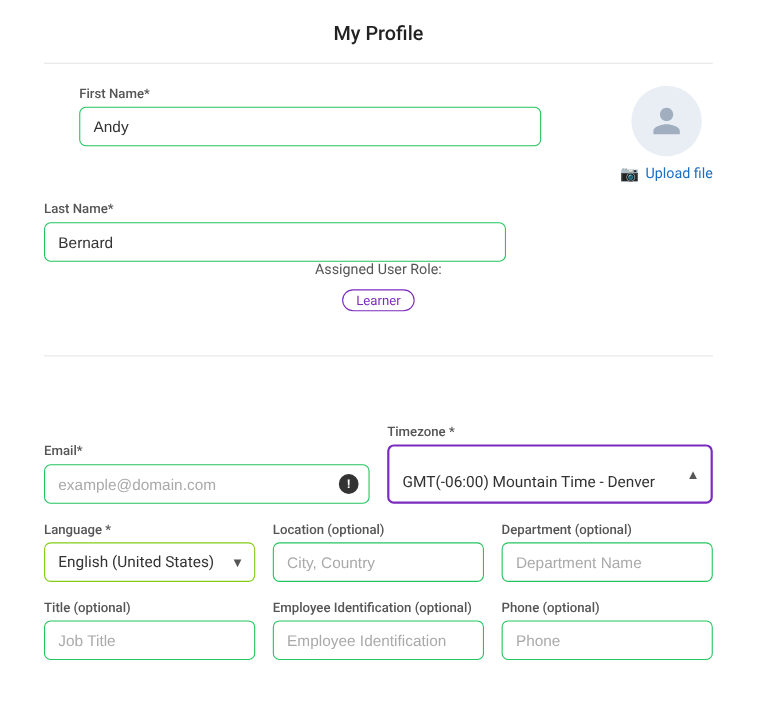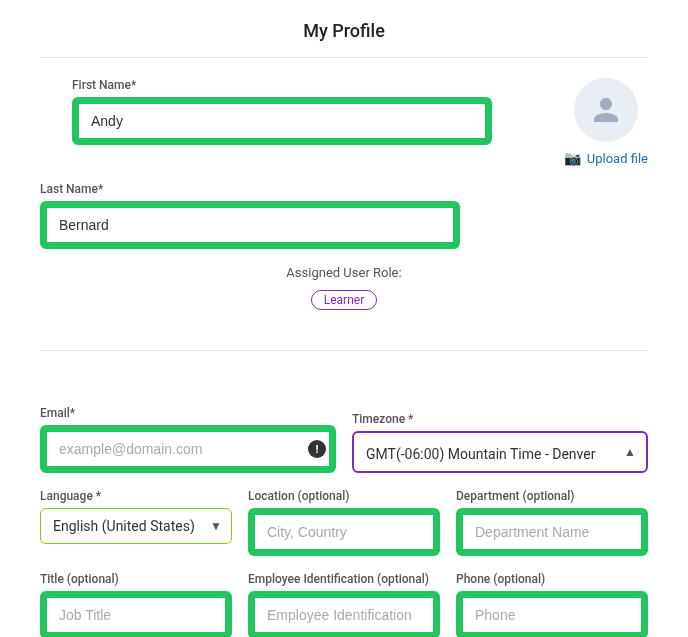--- a/index.html
+++ b/index.html
@@ -48,21 +48,21 @@
     }
     .form-group.third {
       flex: 1;
     }
     label {
       font-size: 12px;
       color: #555;
       font-weight: 500;
     }
     input[type="text"], input[type="email"] {
-      border: 7px solid #22c55e;
+      border: 1px solid #22c55e;
       border-radius: 6px;
       padding: 9px 12px;
       font-size: 14px;
       color: #333;
       outline: none;
       background: #fff;
       width: 100%;
     }
     input[type="text"]::placeholder,
     input[type="email"]::placeholder {
@@ -139,21 +139,21 @@
       position: relative;
       border: 2px solid #7b2cbf;
       border-radius: 6px;
       background: #fff;
     }
     .timezone-select-wrapper select {
       appearance: none;
       border: none;
       outline: none;
       width: 100%;
-      padding: 13px 32px 9px 12px;
+      padding: 25px 32px 9px 12px;
       font-size: 14px;
       color: #333;
       background: transparent;
       cursor: pointer;
       font-family: inherit;
     }
     .timezone-chevron {
       position: absolute;
       right: 10px;
       top: 50%;
@@ -248,21 +248,21 @@
             <path d="M12 12c2.7 0 4.8-2.1 4.8-4.8S14.7 2.4 12 2.4 7.2 4.5 7.2 7.2 9.3 12 12 12zm0 2.4c-3.2 0-9.6 1.6-9.6 4.8v2.4h19.2v-2.4c0-3.2-6.4-4.8-9.6-4.8z"></path>
           </svg>
         </div>
         <button class="upload-btn">
           <span class="upload-icon">📷</span>
           <span>Upload file</span>
         </button>
       </div>
     </div>
 
-    <div class="form-group" style="margin-bottom:16px; width:420px;justify-content:flex-end;">
+    <div class="form-group" style="width:420px;justify-content:flex-end;">
       <label>Last Name*</label>
       <input type="text" value="Bernard" style="">
     </div>
 
     <div class="role-row">
       <span class="role-label">Assigned User Role:</span>
       <span class="role-badge">Learner</span>
     </div>
   </div>
 

